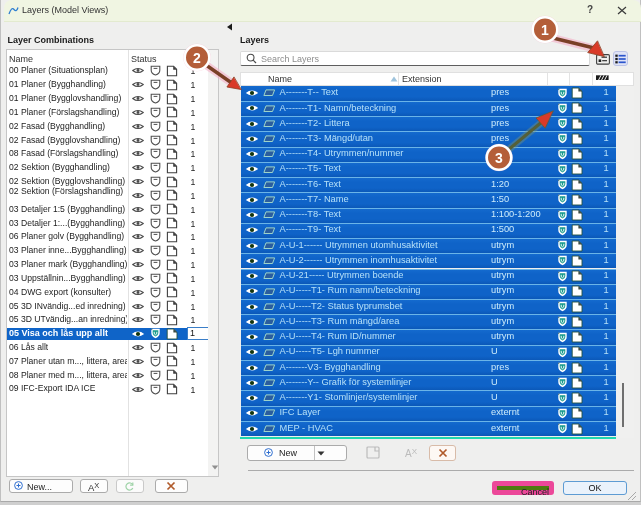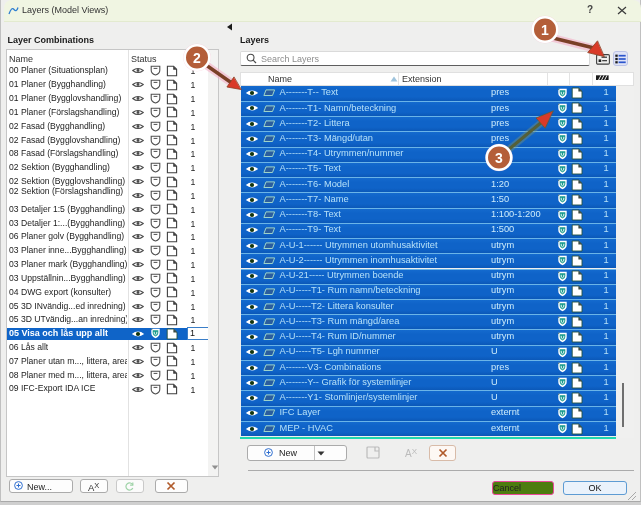--- a/index.html
+++ b/index.html
@@ -554,21 +554,21 @@
   </svg>
 <div style="position:absolute;left:600px;top:163.4px;width:12px;text-align:center;font:9.3px 'Liberation Sans',sans-serif;color:#b5e0f8">1</div>
 <div style="position:absolute;left:240.5px;top:177.0px;width:375.5px;height:15.24px;background:linear-gradient(180deg,#146ace 0%,#0f63c8 30%,#0f63c8 72%,#0b58b8 100%);border-top:1px solid #6ab4e8;box-sizing:border-box"></div>
 <svg style="position:absolute;left:245px;top:179.66px" width="14" height="10" viewBox="0 0 14 10">
 <path d="M0.8 5 Q7 0.2 13.2 5 Q7 9.8 0.8 5 Z" fill="#ffffff"></path>
 <circle cx="7" cy="5" r="2.1" fill="#12350f"></circle>
   </svg>
 <svg style="position:absolute;left:263.3px;top:180.85999999999999px" width="12.5" height="7.6" viewBox="0 0 12.5 7.6">
 <path d="M3 0.9 L11.6 0.9 L9.5 6.5 L0.9 6.5 Z" fill="#2a5d9e" stroke="#a0d6ca" stroke-width="1"></path>
   </svg>
-<div style="position:absolute;left:279.5px;top:178.7px;font:9.3px 'Liberation Sans',sans-serif;color:#b5e0f8;white-space:nowrap">A-------T6- Model</div>
+<div style="position:absolute;left:279.5px;top:178.7px;font:9.3px 'Liberation Sans',sans-serif;color:#b5e0f8;white-space:nowrap">A-------T6- Text</div>
 <div style="position:absolute;left:491px;top:178.7px;font:9.3px 'Liberation Sans',sans-serif;color:#cdecfb">1:20</div>
 <svg style="position:absolute;left:556.5px;top:179.16px" width="11" height="11" viewBox="0 0 11 11">
 <path d="M1.3 0.8 H9.7 V5 Q9.7 8.6 5.5 10.3 Q1.3 8.6 1.3 5 Z" fill="#ffffff"></path>
 <path d="M2.7 2.2 H8.3 V5 Q8.3 7.3 5.5 8.5 Q2.7 7.3 2.7 5 Z" fill="#169a8c"></path>
 <path d="M4.2 3.8 V5.1 Q4.2 6.3 5.5 6.8 Q6.8 6.3 6.8 5.1 V3.8" fill="none" stroke="#ffffff" stroke-width="0.95"></path>
 <path d="M1.3 0.8 L3 0.8 L1.3 2.2 Z" fill="#1e4e46"></path>
   </svg>
 <svg style="position:absolute;left:570.5px;top:178.66px" width="12" height="12" viewBox="0 0 12 12">
 <path d="M1.2 1 H7.6 L11 4.4 V11 H1.2 Z" fill="#ffffff" stroke="#24503c" stroke-width="0.9"></path>
 <path d="M7.4 0.8 L11.2 4.6 L7.4 4.6 Z" fill="#3c4c44"></path>
@@ -722,21 +722,21 @@
   </svg>
 <div style="position:absolute;left:600px;top:285.3px;width:12px;text-align:center;font:9.3px 'Liberation Sans',sans-serif;color:#b5e0f8">1</div>
 <div style="position:absolute;left:240.5px;top:299.0px;width:375.5px;height:15.24px;background:linear-gradient(180deg,#146ace 0%,#0f63c8 30%,#0f63c8 72%,#0b58b8 100%);border-top:1px solid #6ab4e8;box-sizing:border-box"></div>
 <svg style="position:absolute;left:245px;top:301.58000000000004px" width="14" height="10" viewBox="0 0 14 10">
 <path d="M0.8 5 Q7 0.2 13.2 5 Q7 9.8 0.8 5 Z" fill="#ffffff"></path>
 <circle cx="7" cy="5" r="2.1" fill="#12350f"></circle>
   </svg>
 <svg style="position:absolute;left:263.3px;top:302.78000000000003px" width="12.5" height="7.6" viewBox="0 0 12.5 7.6">
 <path d="M3 0.9 L11.6 0.9 L9.5 6.5 L0.9 6.5 Z" fill="#2a5d9e" stroke="#a0d6ca" stroke-width="1"></path>
   </svg>
-<div style="position:absolute;left:279.5px;top:300.6px;font:9.3px 'Liberation Sans',sans-serif;color:#b5e0f8;white-space:nowrap">A-U-----T2- Littera konsulter</div>
+<div style="position:absolute;left:279.5px;top:300.6px;font:9.3px 'Liberation Sans',sans-serif;color:#b5e0f8;white-space:nowrap">A-U-----T2- Status typrumsbet</div>
 <div style="position:absolute;left:491px;top:300.6px;font:9.3px 'Liberation Sans',sans-serif;color:#cdecfb">utrym</div>
 <svg style="position:absolute;left:556.5px;top:301.08000000000004px" width="11" height="11" viewBox="0 0 11 11">
 <path d="M1.3 0.8 H9.7 V5 Q9.7 8.6 5.5 10.3 Q1.3 8.6 1.3 5 Z" fill="#ffffff"></path>
 <path d="M2.7 2.2 H8.3 V5 Q8.3 7.3 5.5 8.5 Q2.7 7.3 2.7 5 Z" fill="#169a8c"></path>
 <path d="M4.2 3.8 V5.1 Q4.2 6.3 5.5 6.8 Q6.8 6.3 6.8 5.1 V3.8" fill="none" stroke="#ffffff" stroke-width="0.95"></path>
 <path d="M1.3 0.8 L3 0.8 L1.3 2.2 Z" fill="#1e4e46"></path>
   </svg>
 <svg style="position:absolute;left:570.5px;top:300.58000000000004px" width="12" height="12" viewBox="0 0 12 12">
 <path d="M1.2 1 H7.6 L11 4.4 V11 H1.2 Z" fill="#ffffff" stroke="#24503c" stroke-width="0.9"></path>
 <path d="M7.4 0.8 L11.2 4.6 L7.4 4.6 Z" fill="#3c4c44"></path>
@@ -806,21 +806,21 @@
   </svg>
 <div style="position:absolute;left:600px;top:346.3px;width:12px;text-align:center;font:9.3px 'Liberation Sans',sans-serif;color:#b5e0f8">1</div>
 <div style="position:absolute;left:240.5px;top:359.9px;width:375.5px;height:15.24px;background:linear-gradient(180deg,#146ace 0%,#0f63c8 30%,#0f63c8 72%,#0b58b8 100%);border-top:1px solid #6ab4e8;box-sizing:border-box"></div>
 <svg style="position:absolute;left:245px;top:362.53999999999996px" width="14" height="10" viewBox="0 0 14 10">
 <path d="M0.8 5 Q7 0.2 13.2 5 Q7 9.8 0.8 5 Z" fill="#ffffff"></path>
 <circle cx="7" cy="5" r="2.1" fill="#12350f"></circle>
   </svg>
 <svg style="position:absolute;left:263.3px;top:363.73999999999995px" width="12.5" height="7.6" viewBox="0 0 12.5 7.6">
 <path d="M3 0.9 L11.6 0.9 L9.5 6.5 L0.9 6.5 Z" fill="#2a5d9e" stroke="#a0d6ca" stroke-width="1"></path>
   </svg>
-<div style="position:absolute;left:279.5px;top:361.5px;font:9.3px 'Liberation Sans',sans-serif;color:#b5e0f8;white-space:nowrap">A-------V3- Combinations</div>
+<div style="position:absolute;left:279.5px;top:361.5px;font:9.3px 'Liberation Sans',sans-serif;color:#b5e0f8;white-space:nowrap">A-------V3- Bygghandling</div>
 <div style="position:absolute;left:491px;top:361.5px;font:9.3px 'Liberation Sans',sans-serif;color:#cdecfb">pres</div>
 <svg style="position:absolute;left:556.5px;top:362.03999999999996px" width="11" height="11" viewBox="0 0 11 11">
 <path d="M1.3 0.8 H9.7 V5 Q9.7 8.6 5.5 10.3 Q1.3 8.6 1.3 5 Z" fill="#ffffff"></path>
 <path d="M2.7 2.2 H8.3 V5 Q8.3 7.3 5.5 8.5 Q2.7 7.3 2.7 5 Z" fill="#169a8c"></path>
 <path d="M4.2 3.8 V5.1 Q4.2 6.3 5.5 6.8 Q6.8 6.3 6.8 5.1 V3.8" fill="none" stroke="#ffffff" stroke-width="0.95"></path>
 <path d="M1.3 0.8 L3 0.8 L1.3 2.2 Z" fill="#1e4e46"></path>
   </svg>
 <svg style="position:absolute;left:570.5px;top:361.53999999999996px" width="12" height="12" viewBox="0 0 12 12">
 <path d="M1.2 1 H7.6 L11 4.4 V11 H1.2 Z" fill="#ffffff" stroke="#24503c" stroke-width="0.9"></path>
 <path d="M7.4 0.8 L11.2 4.6 L7.4 4.6 Z" fill="#3c4c44"></path>
@@ -929,21 +929,21 @@
 <rect x="1" y="2" width="12" height="11" rx="1" fill="none" stroke="#bbbbbb" stroke-width="1.2"></rect>
 <path d="M9 2 V6 H13" stroke="#bbbbbb" stroke-width="1.2" fill="none"></path>
   </svg>
 <div style="position:absolute;left:405px;top:447px;font:10px 'Liberation Sans',sans-serif;color:#bbbbbb">A<span style="font-size:8px;vertical-align:3px">X</span></div>
 <div style="position:absolute;left:429px;top:444.5px;width:27px;height:16px;background:#fdf8f4;border:1px solid #d8bba8;border-radius:3px;box-sizing:border-box"></div>
 <svg style="position:absolute;left:437.5px;top:448px" width="10" height="10" viewBox="0 0 10 10">
 <path d="M1.5 1.5 L8.5 8.5 M8.5 1.5 L1.5 8.5" stroke="#b05a2a" stroke-width="1.7"></path>
   </svg>
 
 <div style="position:absolute;left:248px;top:470px;width:386px;height:1px;background:#ababab"></div>
-<div style="position:absolute;left:492px;top:480.5px;width:62px;height:14.5px;background:#4d7c0f;border:1px solid #ec4899;border-radius:3px;box-sizing:border-box;text-align:left;font:9px 'Liberation Sans',sans-serif;color:#222;line-height:13.5px">Cancel</div>
+<div style="position:absolute;left:492px;top:480.5px;width:62px;height:14.5px;background:#4d7c0f;border:5px solid #ec4899;border-radius:3px;box-sizing:border-box;text-align:right;font:9px 'Liberation Sans',sans-serif;color:#222;line-height:13.5px">Cancel</div>
 <div style="position:absolute;left:563px;top:480.5px;width:64px;height:14.5px;background:#eaf2fb;border:1px solid #5d9bd3;border-radius:3px;box-sizing:border-box;text-align:center;font:9px 'Liberation Sans',sans-serif;color:#111;line-height:13.5px">OK</div>
 <svg style="position:absolute;left:627px;top:491px" width="10" height="10" viewBox="0 0 10 10">
 <path d="M9 1 L1 9 M9 5 L5 9" stroke="#a8a8a8" stroke-width="1"></path>
   </svg>
 
 <svg style="position:absolute;left:0;top:0;width:641px;height:505px" viewBox="0 0 641 505">
 <defs>
 <marker id="ah" markerWidth="10" markerHeight="9" refX="8" refY="4.5" orient="auto">
 <path d="M0.5 0.5 L9.5 4.5 L0.5 8.5 Z" fill="#d93a28" stroke="#8a3d22" stroke-width="0.7"></path>
       </marker>

